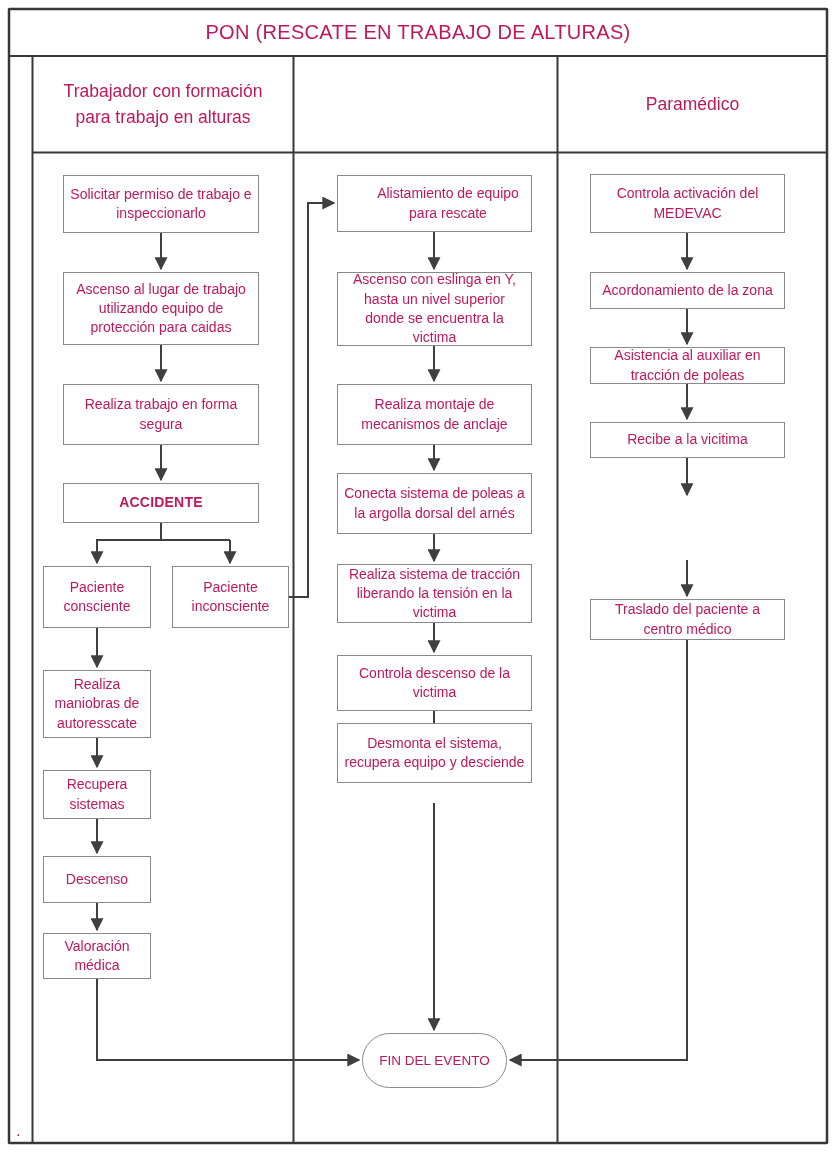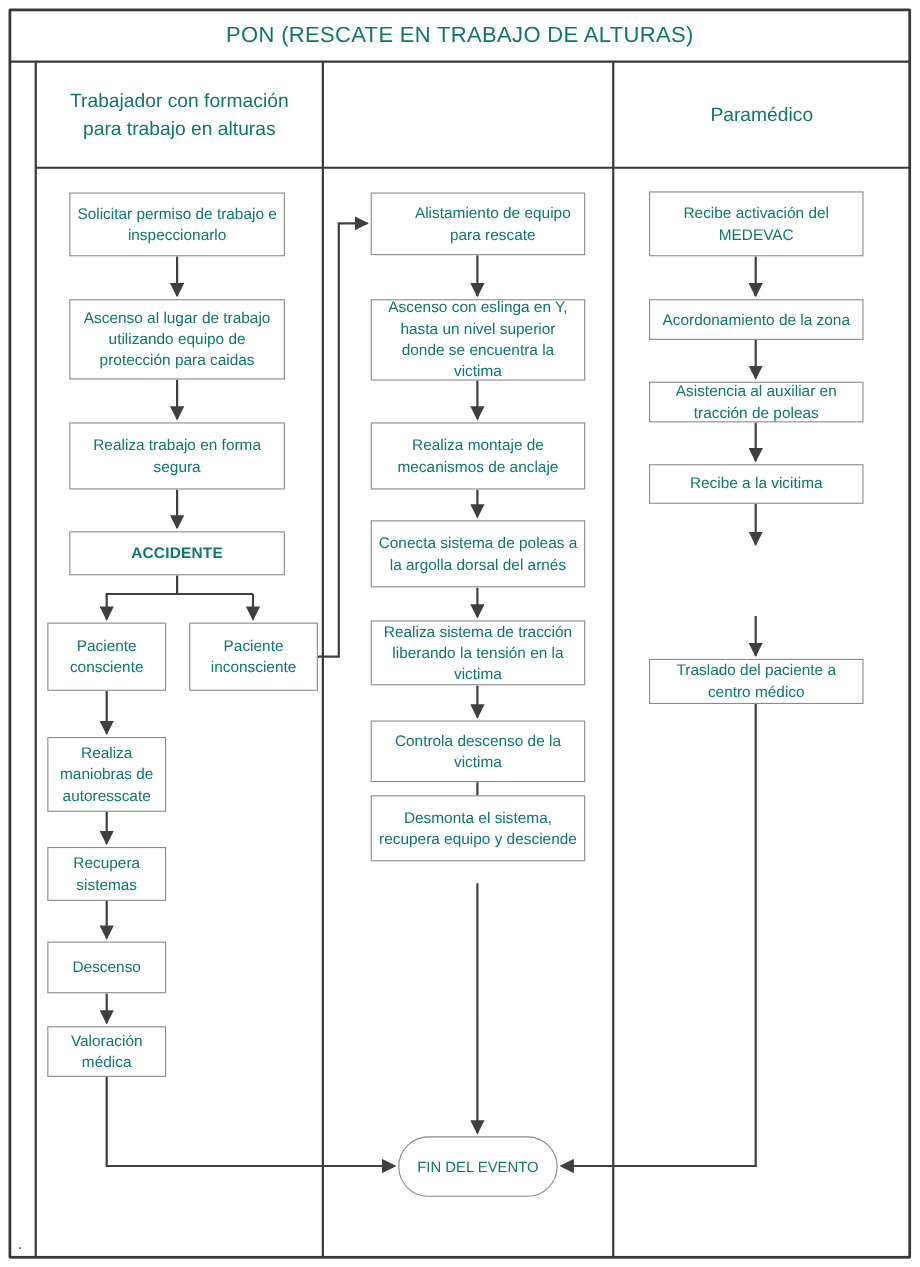--- a/index.html
+++ b/index.html
@@ -1,21 +1,21 @@
 <!DOCTYPE html>
 <html><head>
 <meta charset="utf-8">
 <style>
   html,body{margin:0;padding:0;background:#ffffff;}
   #canvas{
     position:relative;
     width:836px;height:1152px;
     background:#ffffff;
     font-family:"Liberation Sans", sans-serif;
-    color:#0f766e;
+    color:#be185d;
     overflow:hidden;
     border-radius:28px;
   }
   #connector-layer{position:absolute;left:0;top:0;z-index:1;}
   .grid-line{stroke:#383838;}
   .conn{stroke:#3f3f3f;stroke-width:2;fill:none;}
   .arrowhead{fill:#3f3f3f;}
 
   .title-bar{
     position:absolute;left:10px;top:9px;width:816px;height:46px;
@@ -117,21 +117,21 @@
   <div class="node" style="left:43px;top:933px;width:108px;height:46px;">Valoración médica</div>
 
   <div class="node" style="left:337px;top:175px;width:195px;height:57px;padding-left:32px;">Alistamiento de equipo para rescate</div>
   <div class="node" style="left:337px;top:272px;width:195px;height:74px;">Ascenso con eslinga en Y, hasta un nivel superior donde se encuentra la victima</div>
   <div class="node" style="left:337px;top:384px;width:195px;height:61px;">Realiza montaje de mecanismos de anclaje</div>
   <div class="node" style="left:337px;top:473px;width:195px;height:61px;">Conecta sistema de poleas a la argolla dorsal del arnés</div>
   <div class="node" style="left:337px;top:564px;width:195px;height:59px;">Realiza sistema de tracción liberando la tensión en la victima</div>
   <div class="node" style="left:337px;top:655px;width:195px;height:56px;">Controla descenso de la victima</div>
   <div class="node" style="left:337px;top:723px;width:195px;height:60px;">Desmonta el sistema, recupera equipo y desciende</div>
 
-  <div class="node" style="left:590px;top:174px;width:195px;height:59px;">Recibe activación del MEDEVAC</div>
+  <div class="node" style="left:590px;top:174px;width:195px;height:59px;">Controla activación del MEDEVAC</div>
   <div class="node" style="left:590px;top:272px;width:195px;height:37px;">Acordonamiento de la zona</div>
   <div class="node" style="left:590px;top:347px;width:195px;height:37px;">Asistencia al auxiliar en tracción de poleas</div>
   <div class="node" style="left:590px;top:422px;width:195px;height:36px;">Recibe a la vicitima</div>
   <div class="node" style="left:590px;top:599px;width:195px;height:41px;">Traslado del paciente a centro médico</div>
 
   <div class="terminal" style="left:362px;top:1033px;width:145px;height:55px;">FIN DEL EVENTO</div>
 
   <div class="footnote-dot">.</div>
 
 </div>

